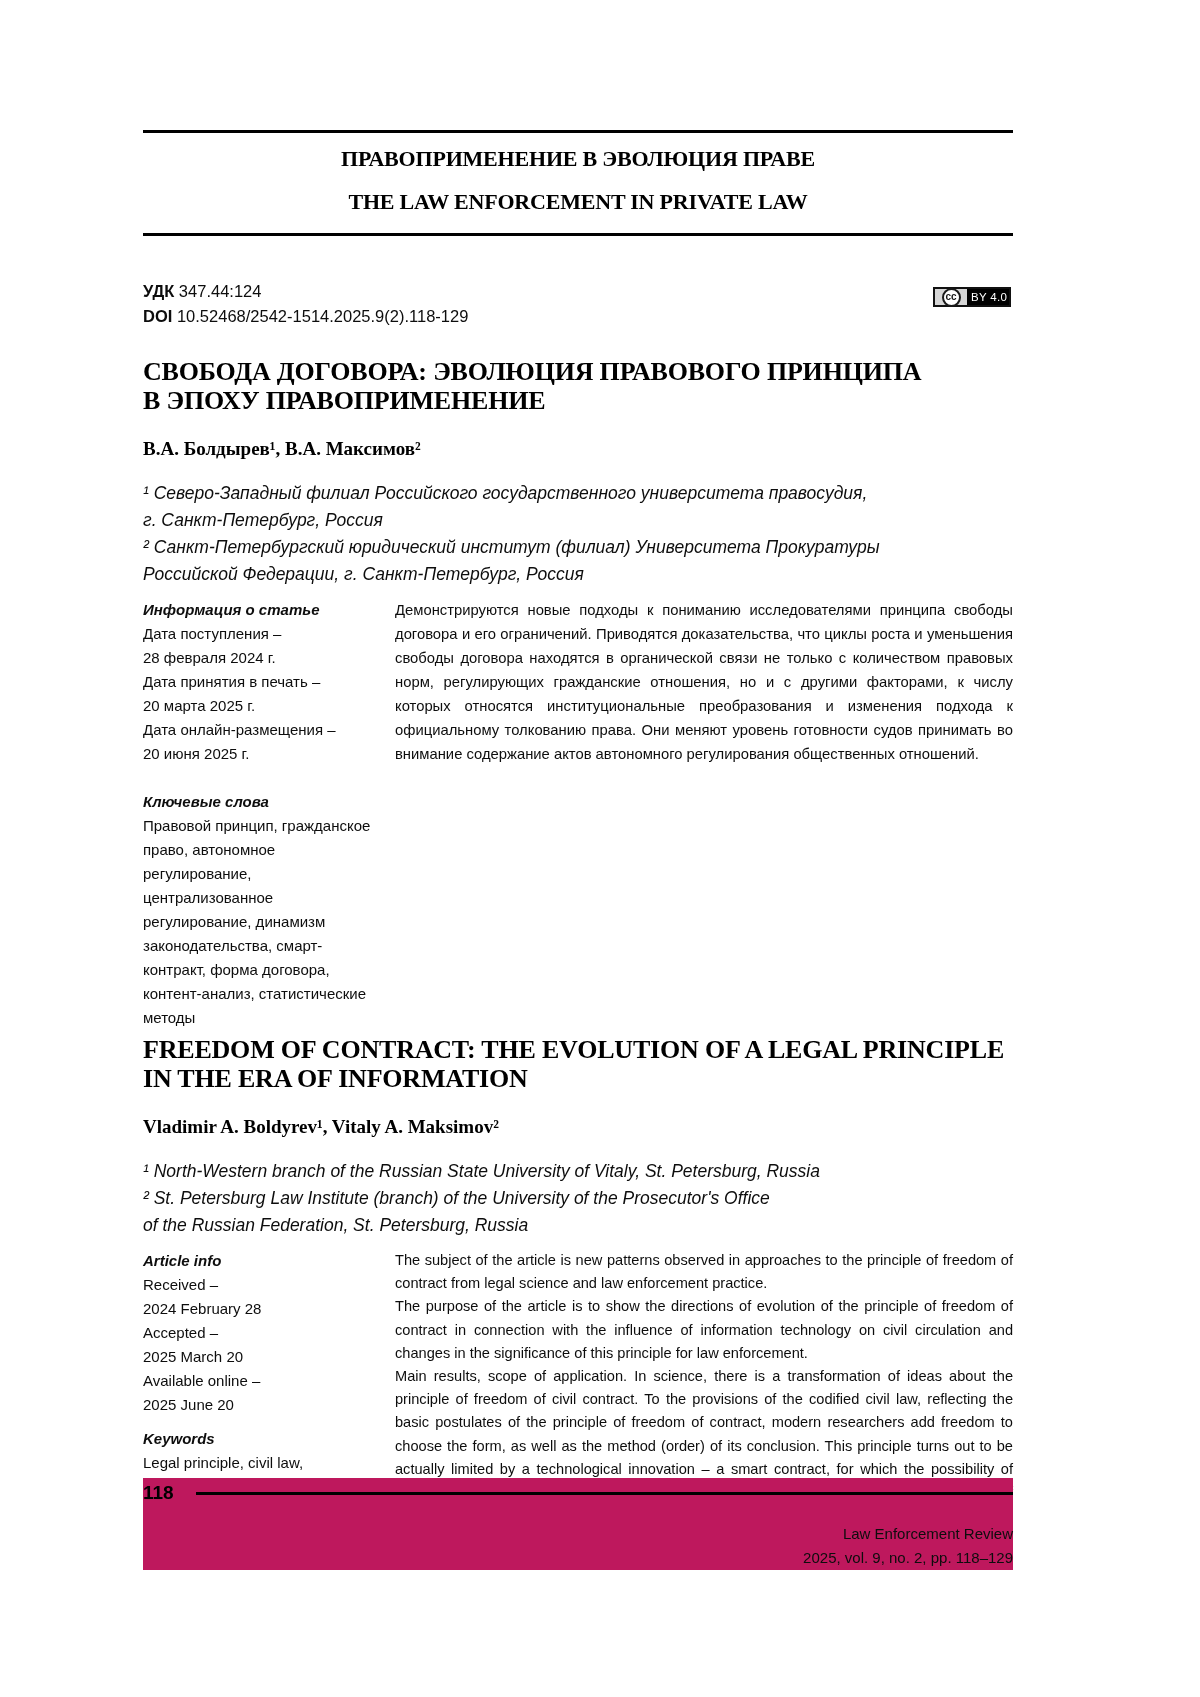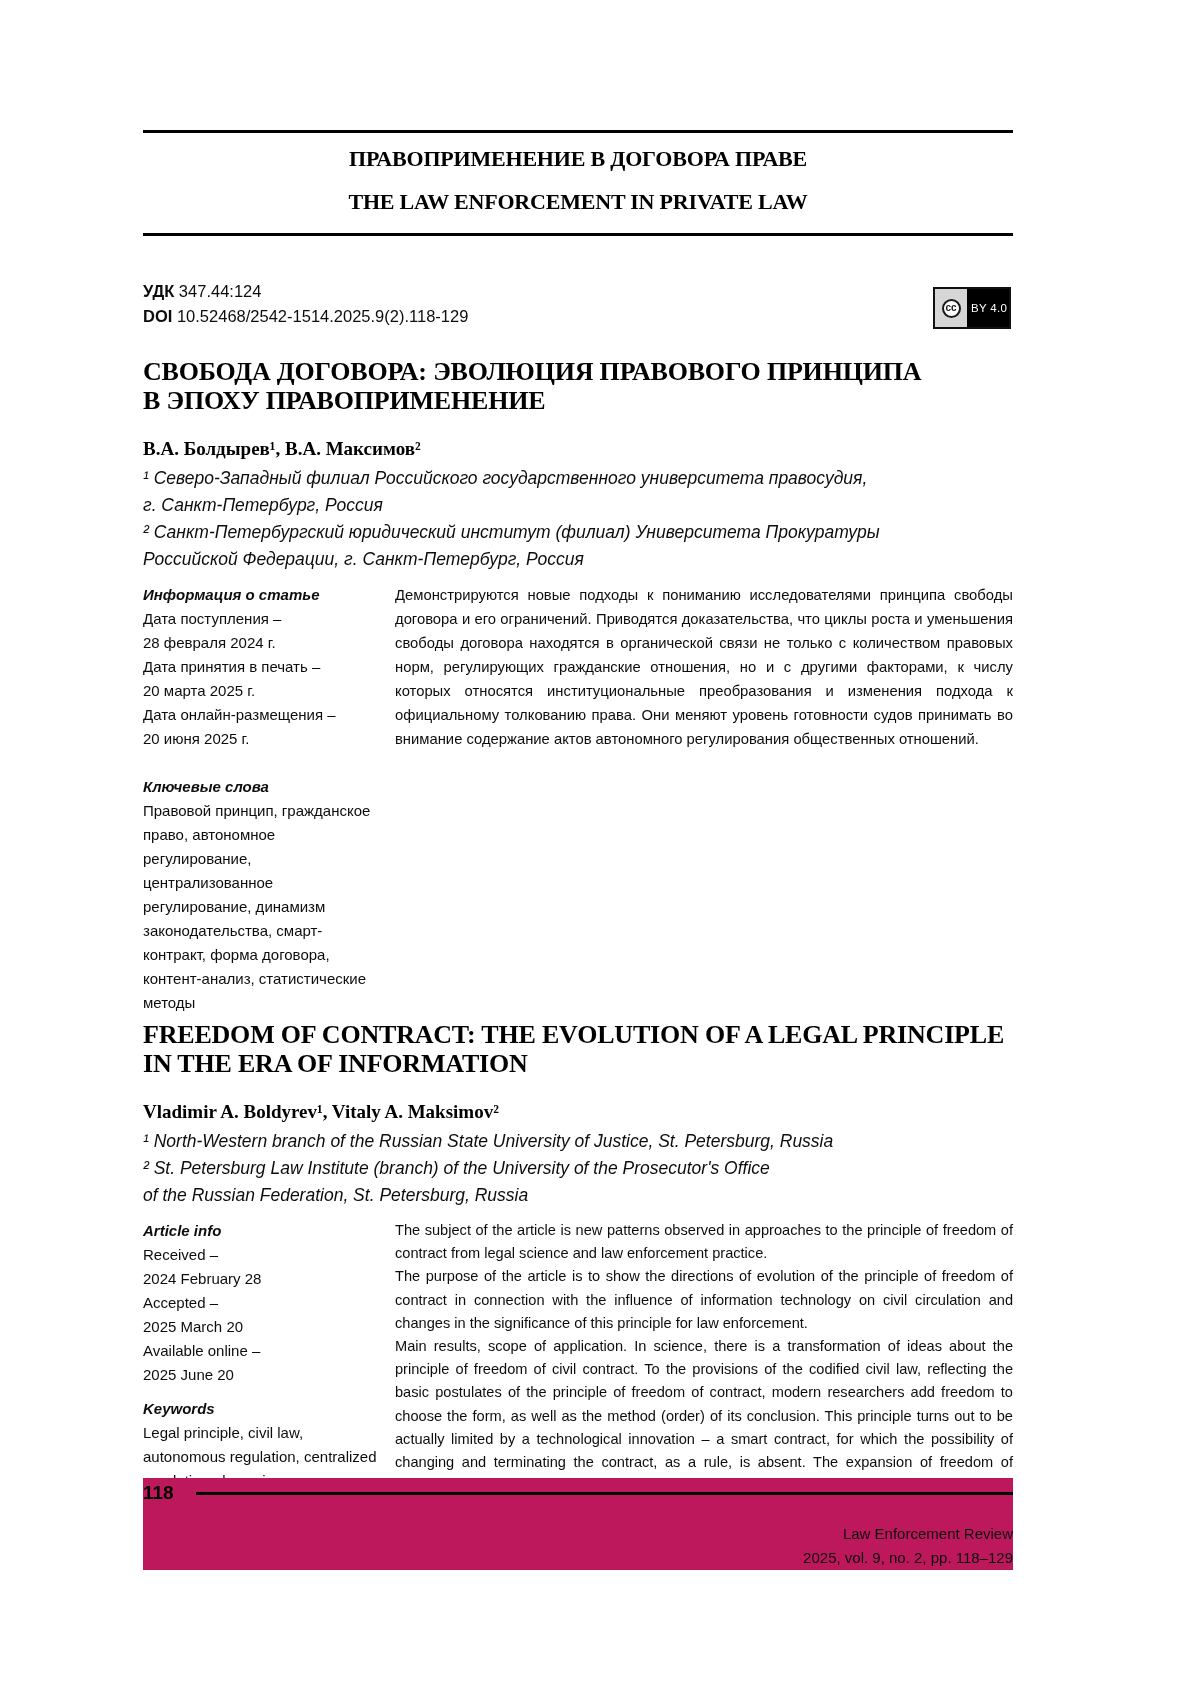--- a/index.html
+++ b/index.html
@@ -30,21 +30,21 @@
     line-height: 43px;
     letter-spacing: -0.2px;
     color: #000;
   }
 
   
   .meta-row { position: relative; margin-top: 43px; font-size: 16.5px; line-height: 25px; }
   .meta-line .lbl { font-weight: bold; }
   .cc-badge {
     position: absolute; right: 2px; top: 8px;
-    width: 78px; height: 42px;
+    width: 78px; height: 20px;
     border: 2px solid #111;
     background: #d6d6d6;
     display: flex; align-items: center;
   }
   .cc-circle-wrap { width: 32px; display: flex; justify-content: center; align-items: center; }
   .cc-circle {
     width: 19px; height: 19px; border-radius: 50%;
     border: 2px solid #1a1a1a; background: #fff;
     color: #1a1a1a; font-size: 10px; font-weight: bold;
     display: flex; align-items: center; justify-content: center;
@@ -69,21 +69,21 @@
     color: #000;
   }
   .authors {
     margin-top: 21px;
     font-family: "Liberation Serif", serif;
     font-weight: bold;
     font-size: 19px;
     line-height: 26px;
     color: #000;
   }
-  .affil { margin-top: 3px; font-style: italic; font-size: 17.5px; line-height: 27px; }
+  .affil { margin-top: 18px; font-style: italic; font-size: 17.5px; line-height: 27px; }
 
   
   .two-col { display: flex; margin-top: 10px; }
   .col-left { flex: none; width: 240px; font-size: 15px; line-height: 24px; }
   .col-right { flex: 1; margin-left: 12px; }
   .col-heading { font-weight: bold; font-style: italic; }
   .kw-heading { margin-top: 24px; }
   .kw-heading-en { margin-top: 10px; }
   .abstract-ru { text-align: justify; font-size: 14.8px; line-height: 24px; }
   .abstract-en p { text-align: justify; font-size: 14.6px; line-height: 23.2px; }
@@ -100,21 +100,21 @@
   .footer-rule { flex: 1; border-top: 3px solid #000; margin-left: 22px; }
   .journal-info { margin-top: 16px; text-align: right; font-size: 15px; line-height: 24px; }
 </style>
 </head>
 <body>
 
 <div class="page">
   <div class="content">
 
     <div class="section-header">
-      <div class="sh-line">ПРАВОПРИМЕНЕНИЕ В ДОГОВОРА ПРАВЕ</div>
+      <div class="sh-line">ПРАВОПРИМЕНЕНИЕ В ЭВОЛЮЦИЯ ПРАВЕ</div>
       <div class="sh-line">THE LAW ENFORCEMENT IN PRIVATE LAW</div>
     </div>
 
     <div class="meta-row">
       <div class="meta-line">
         <span class="lbl">УДК</span>
         <span>347.44:124</span>
       </div>
       <div class="meta-line">
         <span class="lbl">DOI</span>
@@ -160,21 +160,21 @@
     </div>
 
     <div class="art-title en-title">
       <div>FREEDOM OF CONTRACT: THE EVOLUTION OF A LEGAL PRINCIPLE</div>
       <div>IN THE ERA OF INFORMATION</div>
     </div>
 
     <div class="authors">Vladimir A. Boldyrev¹, Vitaly A. Maksimov²</div>
 
     <div class="affil">
-      <div>¹ North-Western branch of the Russian State University of Justice, St. Petersburg, Russia</div>
+      <div>¹ North-Western branch of the Russian State University of Vitaly, St. Petersburg, Russia</div>
       <div>² St. Petersburg Law Institute (branch) of the University of the Prosecutor's Office</div>
       <div>of the Russian Federation, St. Petersburg, Russia</div>
     </div>
 
     <div class="two-col">
       <div class="col-left">
         <div class="col-heading">Article info</div>
         <div>Received –</div>
         <div>2024 February 28</div>
         <div>Accepted –</div>

